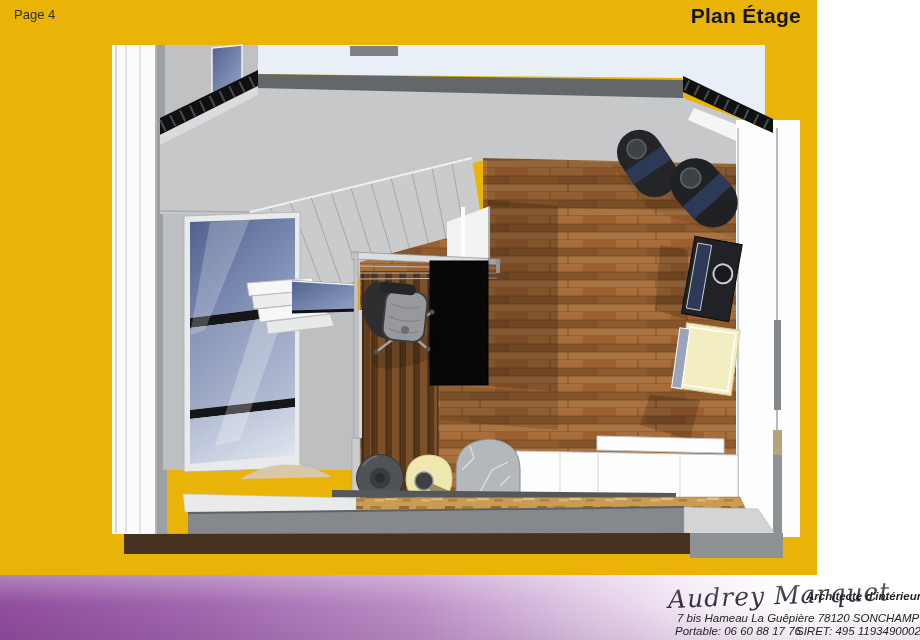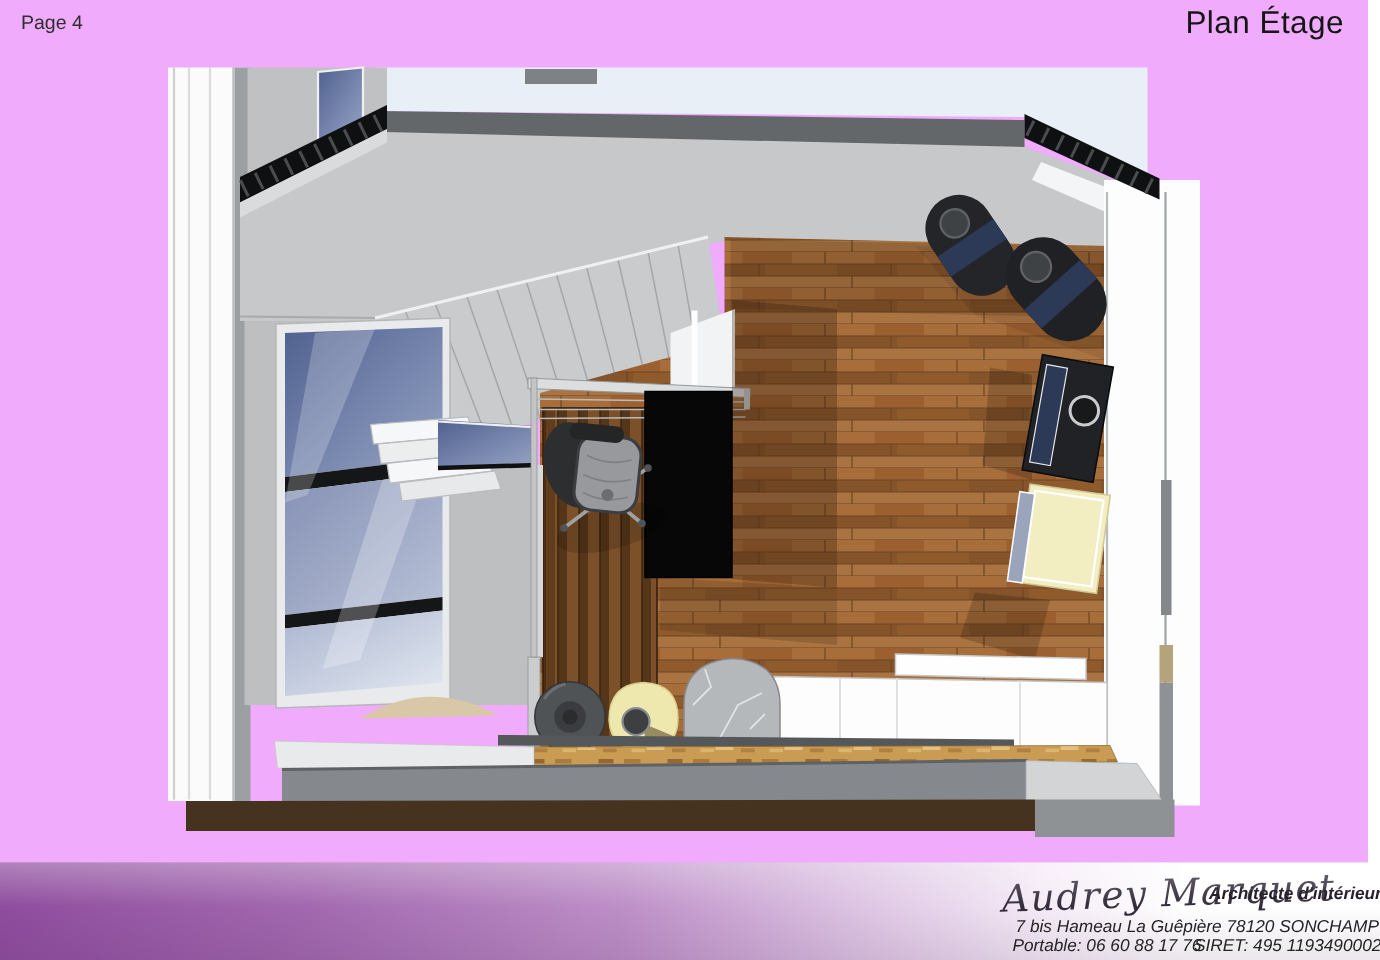--- a/index.html
+++ b/index.html
@@ -1,19 +1,19 @@
 <!DOCTYPE html>
 <html><head>
 <meta charset="utf-8">
 <style>
   html,body{margin:0;padding:0;background:#ffffff;}
   body{width:920px;height:640px;overflow:hidden;font-family:"Liberation Sans",sans-serif;}
-  .page{position:relative;width:912px;height:640px;background:#f0abfc;}
+  .page{position:relative;width:817px;height:640px;background:#eab308;}
   .page-label{position:absolute;left:14px;top:7px;font-size:13px;color:#2e2e2e;}
-  .page-title{position:absolute;right:16px;top:4px;font-size:21px;color:#151515;letter-spacing:.3px;}
+  .page-title{position:absolute;right:16px;top:4px;font-size:21px;color:#151515;letter-spacing:.3px;font-weight:bold;}
   svg.plan{position:absolute;left:0;top:0;width:920px;height:640px;display:block;}
   .footer{position:absolute;left:0;top:575px;width:920px;height:65px;
     background:linear-gradient(to right,#8f4d9e 0%,#a268af 22%,#bd8fc7 45%,#ddc4e3 62%,#f5ecf7 76%,#ffffff 86%);}
   .footer::after{content:"";position:absolute;inset:0;pointer-events:none;
     background:linear-gradient(to bottom,rgba(255,255,255,.30),rgba(255,255,255,0) 45%,rgba(60,20,70,.10));}
   .sig{position:absolute;left:668px;top:6px;font-family:"DejaVu Serif",serif;font-style:italic;
     font-size:25px;color:#342c3c;transform:rotate(-2deg);letter-spacing:1px;white-space:nowrap;}
   .role{position:absolute;left:806px;top:15px;font-size:11.5px;font-weight:bold;font-style:italic;color:#140d18;white-space:nowrap;}
   .addr{position:absolute;left:677px;top:37px;font-size:11.5px;font-style:italic;color:#232323;white-space:nowrap;}
   .phone{position:absolute;left:675px;top:50px;font-size:11.5px;font-style:italic;color:#232323;white-space:nowrap;}

